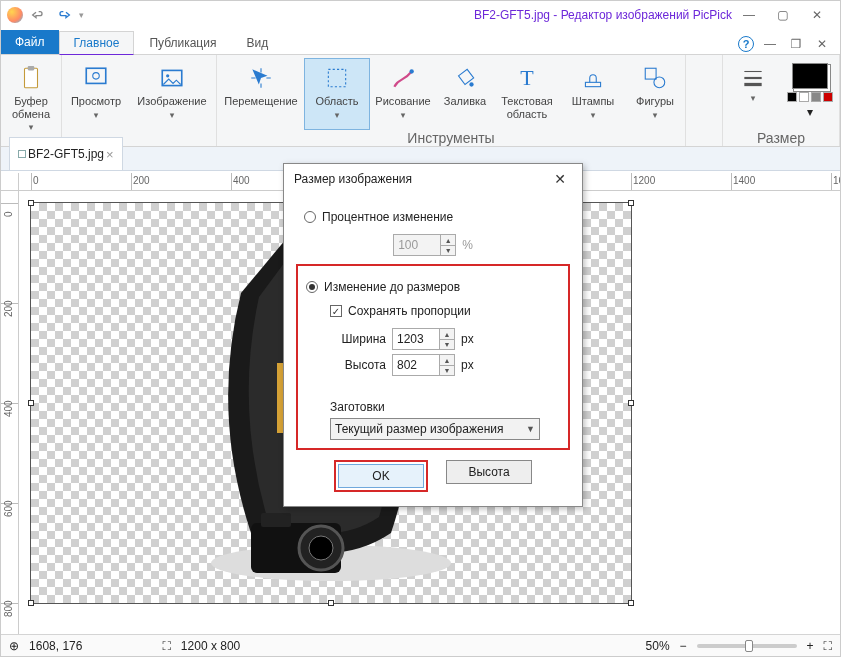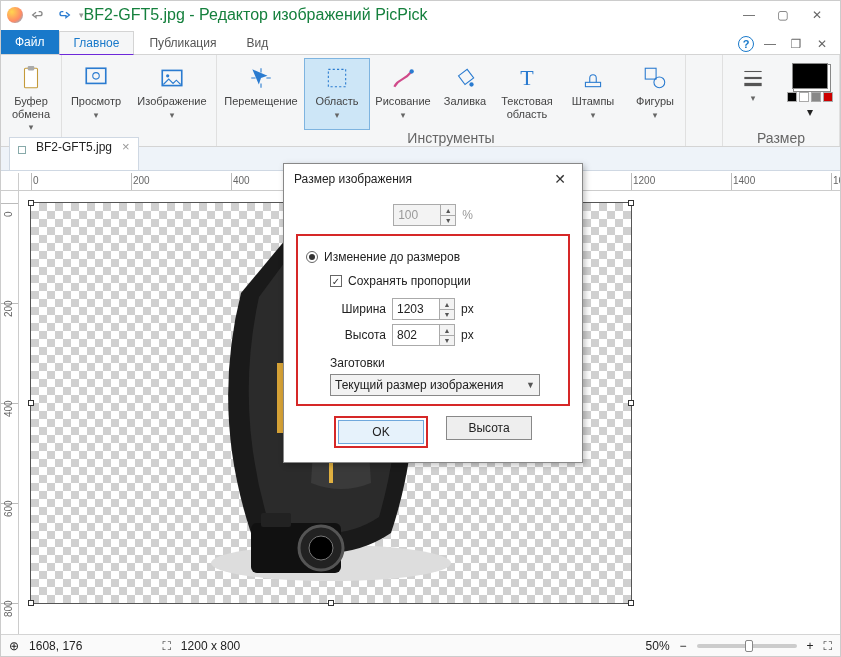--- a/index.html
+++ b/index.html
@@ -14,21 +14,21 @@
 }
 *{box-sizing:border-box;font-family:"Segoe UI",Tahoma,Arial,sans-serif;font-size:12px;color:var(--text)}
 html,body{margin:0;padding:0;width:841px;height:657px;overflow:hidden;background:#fff}
 #container{width:841px;height:657px;background:#fff;position:relative;border:1px solid #ccc}
 
 
 .titlebar{height:28px;display:flex;align-items:center;padding:0 6px;background:#fff}
 .titlebar .appicon{width:16px;height:16px;border-radius:8px;background:radial-gradient(circle at 30% 30%,#ffd54f,#ff8a65 60%,#4fc3f7);margin-right:4px}
 .titlebar .qat{display:flex;gap:4px;align-items:center}
 .titlebar .qat-btn{width:22px;height:22px;display:flex;align-items:center;justify-content:center;color:#888}
-.titlebar .title{flex:1;text-align:left;color:#15803d;font-size:16px}
+.titlebar .title{flex:1;text-align:right;color:#6d28d9;font-size:12px}
 .titlebar .winbtns{display:flex;gap:0}
 .titlebar .winbtn{width:34px;height:24px;display:flex;align-items:center;justify-content:center;color:#666}
 
 
 .tabs-row{height:26px;display:flex;align-items:flex-end;border-bottom:1px solid var(--border);background:#fff}
 .file-tab{background:var(--blue);color:#fff;height:24px;padding:0 14px;display:flex;align-items:center;font-size:12px}
 .tab{height:24px;padding:0 14px;display:flex;align-items:center;color:#555;cursor:pointer;border:1px solid transparent;border-bottom:none}
 .tab.active{background:#f5f6f7;border:1px solid var(--border);border-bottom:1px solid #6d28d9;color:var(--blue);position:relative;margin-bottom:-1px}
 .tabs-right{margin-left:auto;display:flex;gap:6px;align-items:center;padding-right:8px}
 .tabs-right .icon-btn{width:20px;height:20px;display:flex;align-items:center;justify-content:center;color:#666}
@@ -44,21 +44,21 @@
 .rbtn.selected{background:var(--sel-blue);outline:1px solid #7eb4e0}
 .rbtn-label{font-size:11px;text-align:center;color:#444;line-height:1.15}
 .rbtn .chev{font-size:9px;color:#666;margin-top:-2px}
 .ricon{width:26px;height:26px;display:flex;align-items:center;justify-content:center}
 
 
 .svg{width:26px;height:26px}
 
 
 .doctabs{height:24px;display:flex;align-items:flex-end;background:#eef3f9;padding-left:8px;border-bottom:1px solid #cfd8e3}
-.doctab{background:#fff;border:1px solid #cfd8e3;border-bottom:none;height:22px;padding:16px 8px;display:flex;align-items:flex-end;gap:10px;font-size:11px;color:#555}
+.doctab{background:#fff;border:1px solid #cfd8e3;border-bottom:none;height:22px;padding:16px 8px;display:flex;align-items:center;gap:2px;font-size:11px;color:#555}
 .doctab .dot{width:8px;height:8px;background:#fff;border:1px solid #8aa}
 .doctab .close{color:#999;font-size:13px}
 
 
 .work{position:absolute;top:172px;left:0;right:0;bottom:22px;background:#fff}
 .hruler{position:absolute;top:0;left:18px;right:0;height:18px;background:#fff;border-bottom:1px solid #ccc;overflow:hidden}
 .vruler{position:absolute;top:18px;left:0;width:18px;bottom:0;background:#fff;border-right:1px solid #ccc;overflow:hidden}
 .origin{position:absolute;top:0;left:0;width:18px;height:18px;background:#fff;border-right:1px solid #ccc;border-bottom:1px solid #ccc}
 .hruler .tick{position:absolute;top:0;height:18px;width:1px;background:#bbb}
 .hruler .lbl{position:absolute;top:2px;font-size:10px;color:#666}
@@ -91,21 +91,21 @@
 .spin input{width:48px;height:22px;padding:0 4px;border:1px solid #aaa}
 .spin .arrows{display:flex;flex-direction:column;border:1px solid #aaa;border-left:none}
 .spin .arrows span{width:14px;height:10px;display:flex;align-items:center;justify-content:center;font-size:7px;background:#f3f3f3;color:#555}
 .spin .arrows span+span{border-top:1px solid #aaa}
 .spin.disabled input{background:#f3f3f3;color:#999}
 .redbox{border:2px solid #d62828;padding:8px;margin:4px 0 10px}
 .check-row{display:flex;align-items:center;gap:6px;margin:4px 0 10px 24px}
 .checkbox{width:12px;height:12px;border:1px solid #666;display:inline-flex;align-items:center;justify-content:center;font-size:10px;color:#333;background:#fff}
 .field-row{display:flex;align-items:center;gap:6px;margin:4px 0;margin-left:24px}
 .field-row .lab{width:56px;text-align:right}
-.section-label{margin:10px 0 4px 24px}
+.section-label{margin:24px 0 4px 24px}
 .combo{margin-left:24px;width:210px;height:22px;border:1px solid #888;display:flex;align-items:center;justify-content:space-between;padding:0 4px;background:#f2f2f2}
 .dlg-buttons{display:flex;justify-content:center;gap:18px;margin-top:2px}
 .dlg-buttons .btn{width:86px;height:24px;border:1px solid #888;background:#eee;display:flex;align-items:center;justify-content:center;cursor:pointer}
 .ok-wrap{border:2px solid #d62828;padding:2px}
 
 
 .status{position:absolute;bottom:0;left:0;right:0;height:22px;border-top:1px solid var(--border);display:flex;align-items:center;padding:0 8px;gap:10px;background:#fafafa;color:#555;font-size:11px}
 .status .spacer{flex:1}
 .slider{width:100px;height:4px;background:#ccc;position:relative;border-radius:2px}
 .slider .thumb{position:absolute;top:-4px;left:48px;width:8px;height:12px;background:#fff;border:1px solid #888;border-radius:2px}
@@ -373,20 +373,24 @@
     </div>
   </div>
 </div>
 
 <div class="dialog">
   <div class="dlg-title">
     <span>Размер изображения</span>
     <div class="dlg-close">✕</div>
   </div>
   <div class="dlg-body">
+    <div class="radio-row">
+      <span class="radio"></span>
+      <span>Процентное изменение</span>
+    </div>
     <div class="num-row">
       <div class="spin disabled">
         <input disabled="" value="100" style="">
         <div class="arrows">
               <span>▲</span>
               <span>▼</span>
             </div>
       </div>
       <span style="color:#999">%</span>
     </div>

